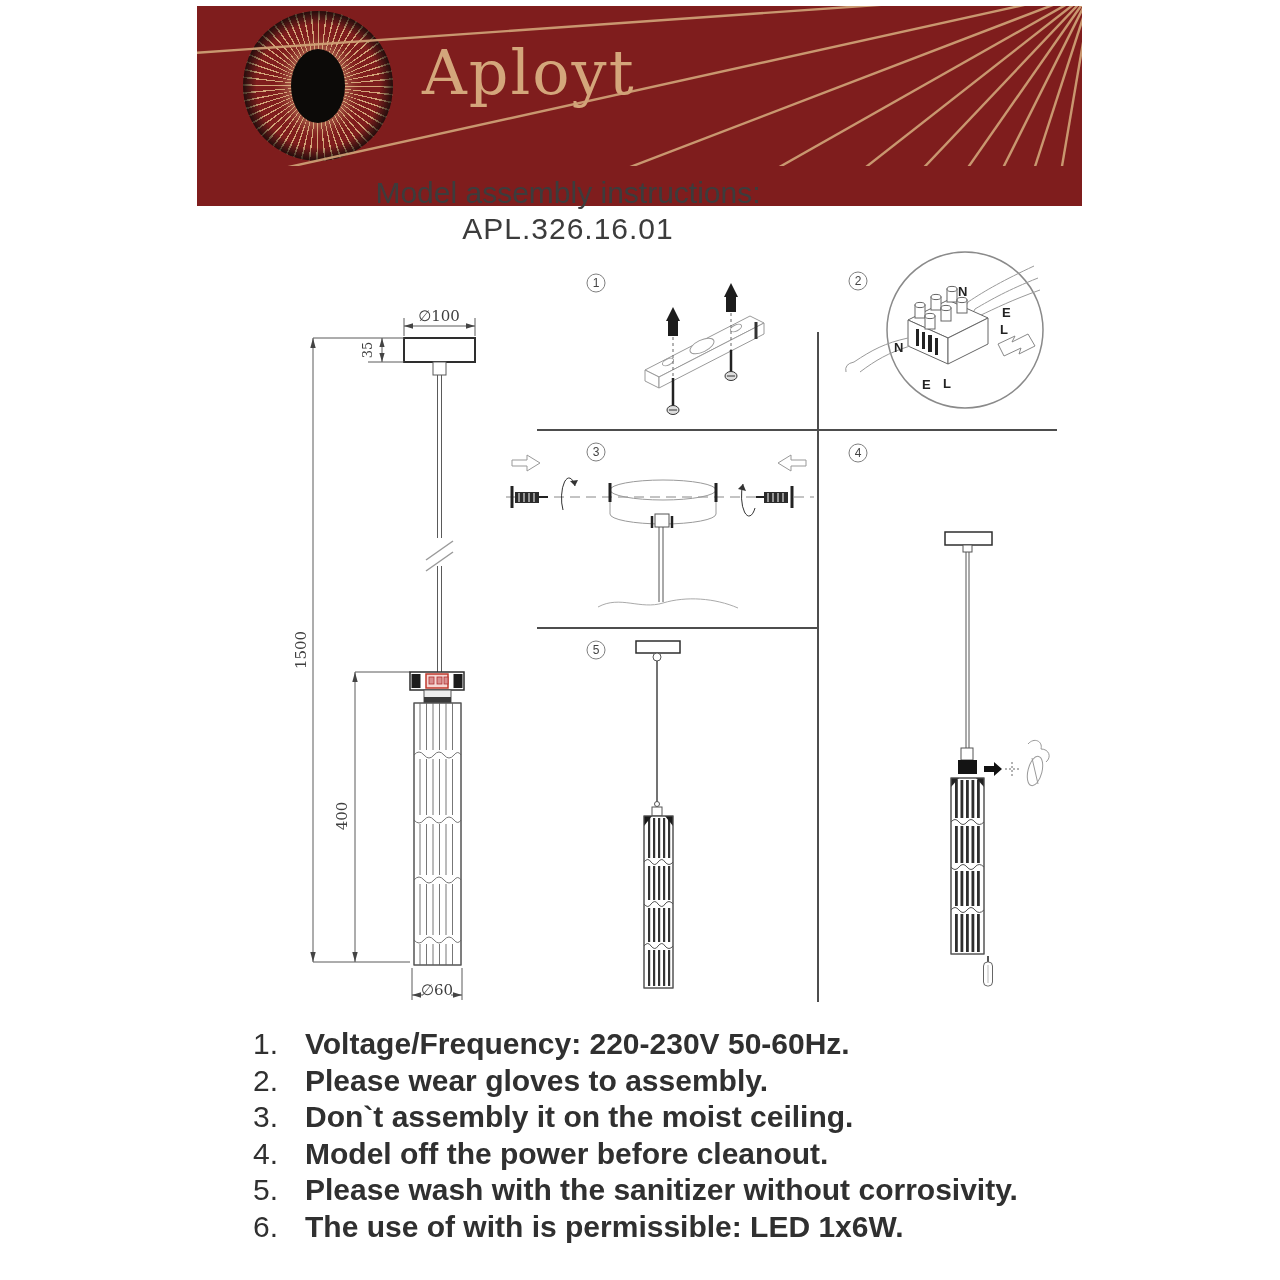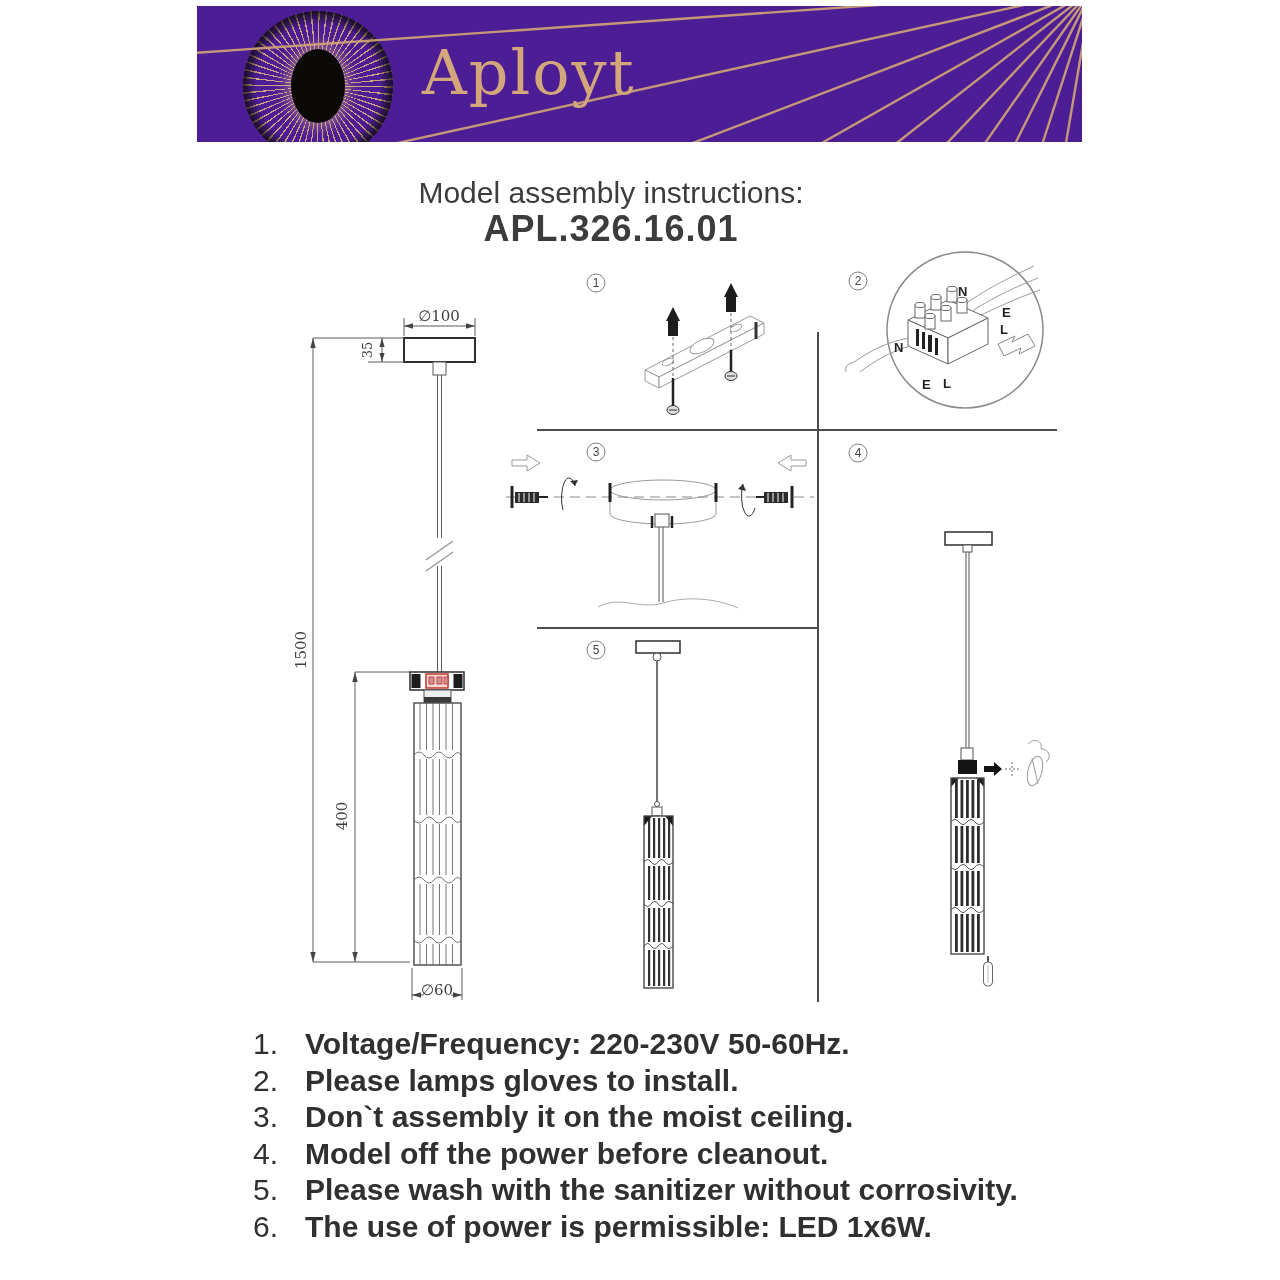--- a/index.html
+++ b/index.html
@@ -1,32 +1,32 @@
 <!DOCTYPE html>
 <html><head>
 <meta charset="utf-8">
 <style>
   html,body{margin:0;padding:0;background:#ffffff;}
   .page{position:relative;width:1280px;height:1280px;background:#ffffff;overflow:hidden;
         font-family:"Liberation Sans",sans-serif;}
   
-  .banner{position:absolute;left:197px;top:6px;width:885px;height:136px;background:#4c1d95;overflow:hidden;}
+  .banner{position:absolute;left:197px;top:6px;width:885px;height:200px;background:#7f1d1d;overflow:hidden;}
   .logo-rays{position:absolute;left:46px;top:5px;width:150px;height:150px;border-radius:50%;
      background:repeating-conic-gradient(from 0deg,rgba(216,172,126,.95) 0deg 1.3deg,rgba(216,172,126,0) 1.3deg 6deg);}
   .logo-fade{position:absolute;left:46px;top:5px;width:150px;height:150px;border-radius:50%;
      background:radial-gradient(circle at 50% 50%,rgba(12,10,8,0) 0%,rgba(12,10,8,0) 58%,#0c0a08 74%);}
   .logo-core{position:absolute;left:94px;top:43px;width:54px;height:74px;border-radius:50%;
      background:#0c0a08;box-shadow:0 0 14px 4px rgba(226,184,136,.55);}
   .brand{position:absolute;left:225px;top:30px;font-family:"DejaVu Serif",serif;
      font-size:62px;font-weight:400;letter-spacing:2px;color:#d4a67b;}
   .banner-rays{position:absolute;left:0;top:0;}
   
-  .title{position:absolute;left:0;top:176px;width:1136px;text-align:center;color:#3c3c3c;margin-left:43px;}
+  .title{position:absolute;left:0;top:176px;width:1136px;text-align:center;color:#3c3c3c;}
   .title .l1{font-size:30px;line-height:34px;}
-  .title .l2{font-size:36px;line-height:34px;letter-spacing:1px;margin-top:2px;font-weight:bold;}
+  .title .l2{font-size:30px;line-height:34px;letter-spacing:1px;margin-top:2px;}
   
   .diagram{position:absolute;left:0;top:250px;}
   .dimtext{font-family:"DejaVu Serif",serif;fill:#3f3f3f;}
   .steptext{font-family:"Liberation Sans",sans-serif;fill:#444;font-size:12px;}
   .termtext{font-family:"Liberation Sans",sans-serif;fill:#222;font-size:13px;font-weight:bold;}
   
   .instr{position:absolute;left:253px;top:1026px;width:860px;color:#303030;font-size:30px;}
   .instr .row{display:flex;line-height:36.5px;}
   .instr .num{width:52px;flex:0 0 52px;}
   .instr .txt{flex:1;font-weight:bold;}
@@ -371,33 +371,33 @@
     </g>
   </svg>
 
   <div class="instr">
     <div class="row">
       <span class="num">1.</span>
       <span class="txt">Voltage/Frequency: 220-230V 50-60Hz.</span>
     </div>
     <div class="row">
       <span class="num">2.</span>
-      <span class="txt">Please lamps gloves to install.</span>
+      <span class="txt">Please wear gloves to assembly.</span>
     </div>
     <div class="row">
       <span class="num">3.</span>
       <span class="txt">Don`t assembly it on the moist ceiling.</span>
     </div>
     <div class="row">
       <span class="num">4.</span>
       <span class="txt">Model off the power before cleanout.</span>
     </div>
     <div class="row">
       <span class="num">5.</span>
       <span class="txt">Please wash with the sanitizer without corrosivity.</span>
     </div>
     <div class="row">
       <span class="num">6.</span>
-      <span class="txt">The use of power is permissible: LED 1x6W.</span>
+      <span class="txt">The use of with is permissible: LED 1x6W.</span>
     </div>
   </div>
 
 </div>
 
 </body></html>

